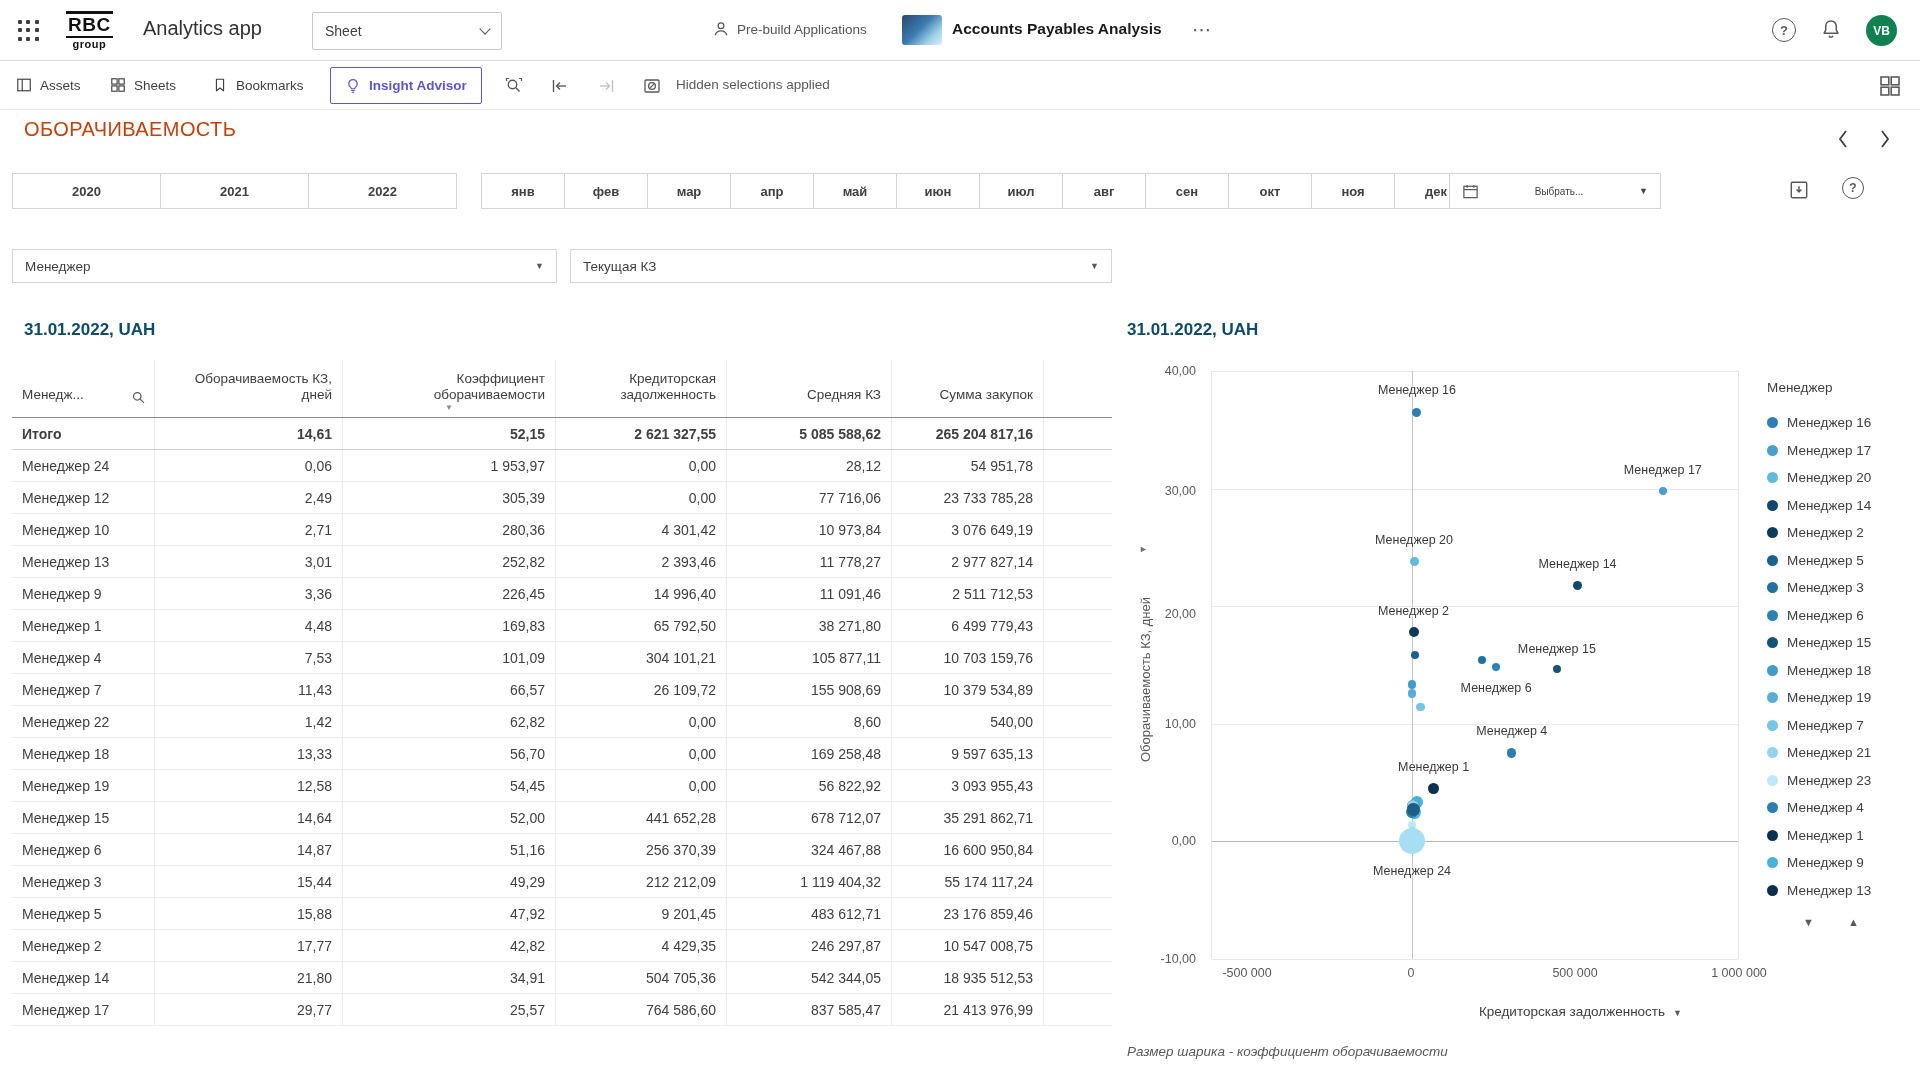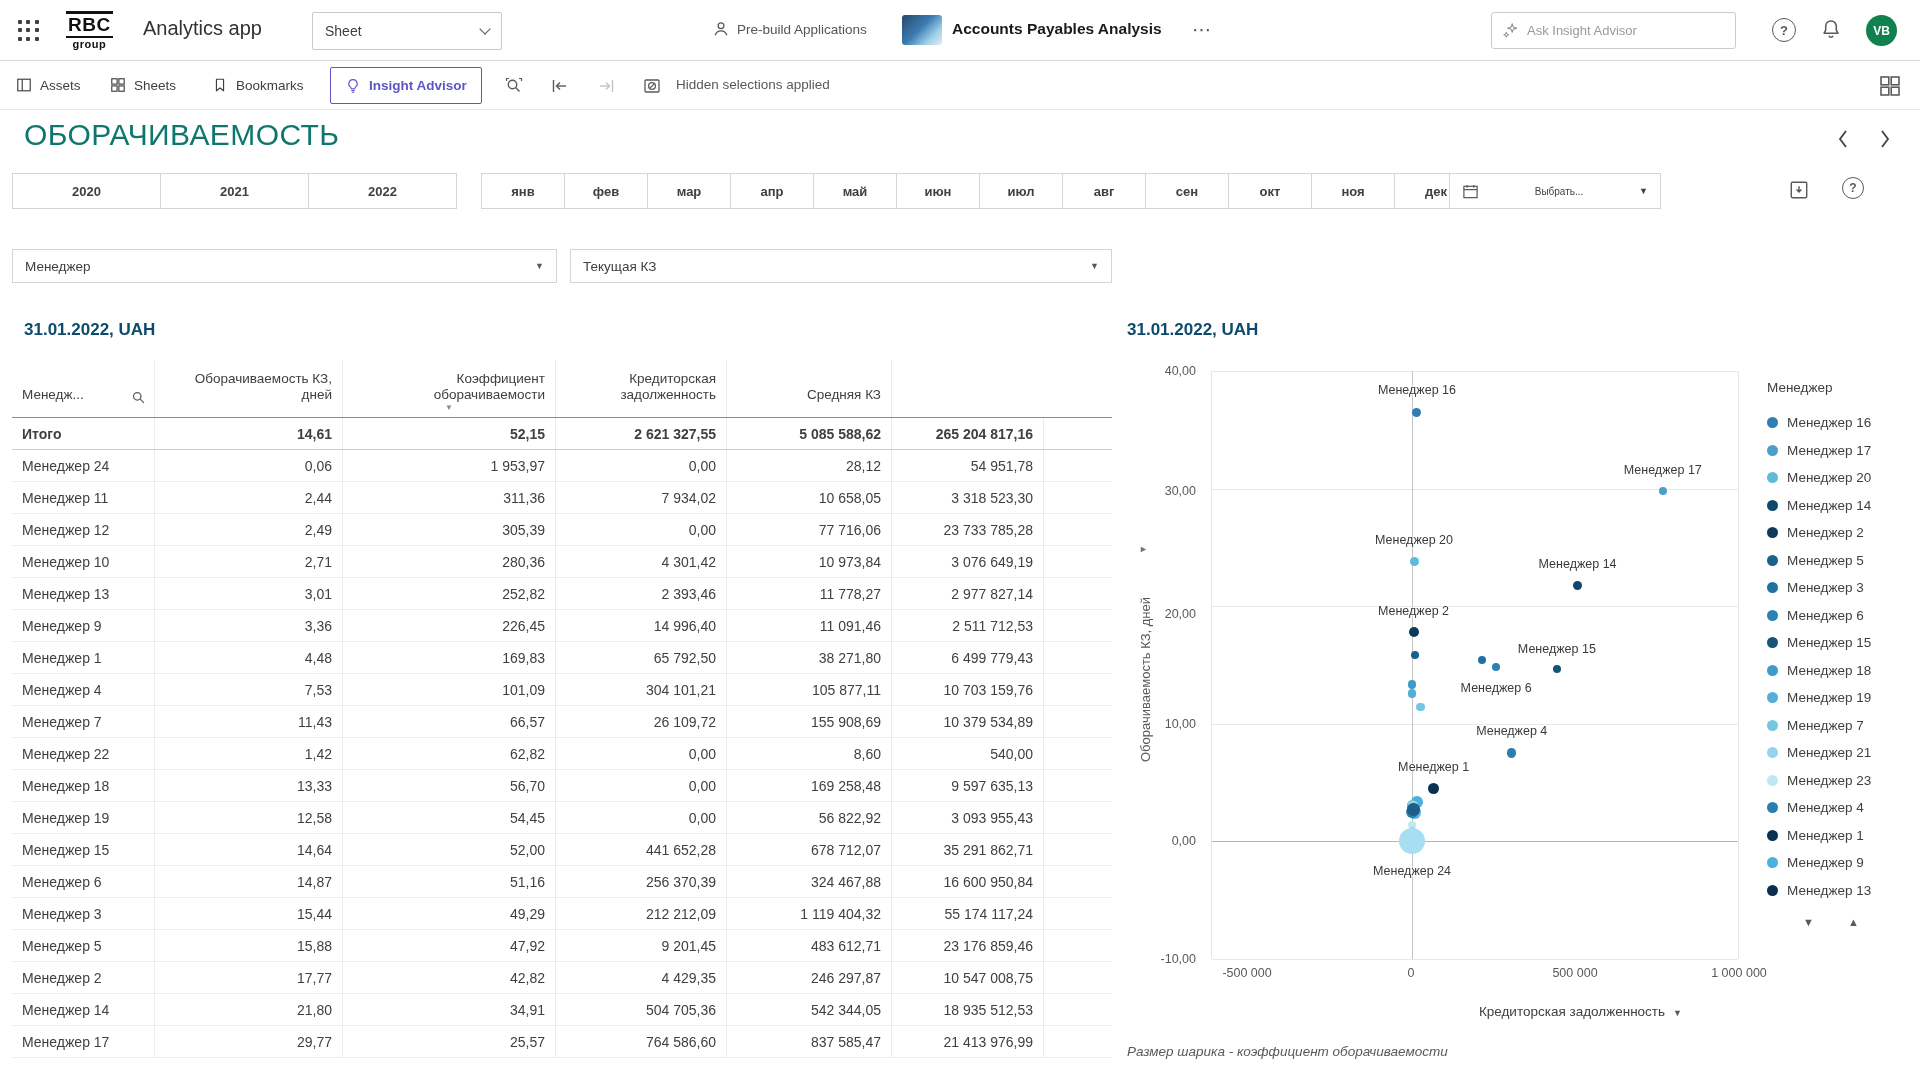--- a/index.html
+++ b/index.html
@@ -33,21 +33,21 @@
   .toolbar{position:absolute;left:0;top:61px;width:1920px;height:49px;border-bottom:1px solid #e6e6e6;background:#fff}
   .tb-tab{position:absolute;top:0;height:48px;display:flex;align-items:center;gap:8px;font-size:13.5px;color:#404040;cursor:pointer}
   .tb-tab svg{color:#404040}
   .ia-btn{position:absolute;left:330px;top:6px;height:37px;border:1px solid #5f55c9;border-radius:2px;display:flex;align-items:center;gap:8px;padding:0 14px;color:#5f55c9;font-size:13.5px;font-weight:600;cursor:pointer;background:#fff}
   .tb-icon{position:absolute;top:13px;width:24px;height:24px;color:#595959;cursor:pointer;display:flex;align-items:center;justify-content:center}
   .tb-icon.disabled{color:#c3c3c3;cursor:default}
   .hidden-sel{position:absolute;left:676px;top:16px;font-size:13.5px;color:#595959}
   .sheet-grid-icon{position:absolute;left:1878px;top:13px;width:24px;height:24px;color:#595959;cursor:pointer}
 
   
-  .sheet-title{position:absolute;left:24px;top:118px;font-size:30px;color:#0f766e;letter-spacing:.4px}
+  .sheet-title{position:absolute;left:24px;top:118px;font-size:20px;color:#c2410c;letter-spacing:.4px}
   .nav-chev{position:absolute;top:124px;width:30px;height:30px;display:flex;align-items:center;justify-content:center;color:#404040;cursor:pointer}
 
   
   .filter-row{position:absolute;left:12px;top:173px;height:36px;display:flex}
   .fgroup{display:flex}
   .fbtn{height:36px;border:1px solid #d4d4d4;background:#fff;font-family:"Liberation Sans",sans-serif;font-size:13px;font-weight:600;color:#404040;margin-left:-1px;cursor:pointer}
   .fbtn:first-child{margin-left:0}
   .year{width:149px}
   .month{width:84px}
   .cal-select{position:absolute;left:1449px;top:173px;width:212px;height:36px;border:1px solid #d4d4d4;display:flex;align-items:center;gap:10px;padding:0 12px;cursor:pointer;background:#fff}
@@ -135,27 +135,20 @@
           <circle cx="10" cy="6.5" r="3.2" fill="none" stroke="currentColor" stroke-width="1.4"></circle>
           <path d="M3.5 17c1-3.4 3.6-5 6.5-5s5.5 1.6 6.5 5" fill="none" stroke="currentColor" stroke-width="1.4"></path>
         </svg>
       <span>Pre-build Applications</span>
     </div>
 
     <div class="thumb"></div>
     <div class="doc-title">Accounts Payables Analysis</div>
     <div class="more-btn">⋯</div>
 
-    <div class="ask">
-      <svg width="17" height="17" viewBox="0 0 20 20">
-          <path d="M12 2l1.3 4 4 1.3-4 1.3L12 12l-1.3-3.4-4-1.3 4-1.3z" fill="none" stroke="#8a8a8a" stroke-width="1.2" stroke-linejoin="round"></path>
-          <path d="M5 12l.8 2.2L8 15l-2.2.8L5 18l-.8-2.2L2 15l2.2-.8z" fill="none" stroke="#8a8a8a" stroke-width="1.1" stroke-linejoin="round"></path>
-        </svg>
-      <input placeholder="Ask Insight Advisor" style="">
-    </div>
 
     <div class="help-circle">?</div>
     <div class="bell">
       <svg width="22" height="22" viewBox="0 0 20 20">
           <path d="M10 2.8c-3 0-4.8 2.2-4.8 4.8v3.4L3.7 13.8h12.6l-1.5-2.8V7.6c0-2.6-1.8-4.8-4.8-4.8z" fill="none" stroke="currentColor" stroke-width="1.4" stroke-linejoin="round"></path>
           <path d="M8.2 16.2a1.9 1.9 0 0 0 3.6 0" fill="none" stroke="currentColor" stroke-width="1.4"></path>
         </svg>
     </div>
     <div class="avatar">VB</div>
   </div>
@@ -314,48 +307,42 @@
       <div class="hc c2 num">
           <span>Коэффициент оборачиваемости</span>
           <span class="sort">▼</span>
         </div>
       <div class="hc c3 num">
           <span>Кредиторская задолженность</span>
         </div>
       <div class="hc c4 num">
           <span>Средняя КЗ</span>
         </div>
+      <div class="hc c5 num">
+          <span>Сумма закупок</span>
+        </div>
       <div class="hc gut"></div>
     </div>
     <div>
         <div class="trow total">
           <div class="tc c0">Итого</div>
           <div class="tc c1 num">14,61</div>
           <div class="tc c2 num">52,15</div>
           <div class="tc c3 num">2 621 327,55</div>
           <div class="tc c4 num">5 085 588,62</div>
           <div class="tc c5 num">265 204 817,16</div>
           <div class="tc gut"></div>
         </div>
         <div class="trow">
           <div class="tc c0">Менеджер 24</div>
           <div class="tc c1 num">0,06</div>
           <div class="tc c2 num">1 953,97</div>
           <div class="tc c3 num">0,00</div>
           <div class="tc c4 num">28,12</div>
           <div class="tc c5 num">54 951,78</div>
-          <div class="tc gut"></div>
-        </div>
-        <div class="trow">
-          <div class="tc c0">Менеджер 11</div>
-          <div class="tc c1 num">2,44</div>
-          <div class="tc c2 num">311,36</div>
-          <div class="tc c3 num">7 934,02</div>
-          <div class="tc c4 num">10 658,05</div>
-          <div class="tc c5 num">3 318 523,30</div>
           <div class="tc gut"></div>
         </div>
         <div class="trow">
           <div class="tc c0">Менеджер 12</div>
           <div class="tc c1 num">2,49</div>
           <div class="tc c2 num">305,39</div>
           <div class="tc c3 num">0,00</div>
           <div class="tc c4 num">77 716,06</div>
           <div class="tc c5 num">23 733 785,28</div>
           <div class="tc gut"></div>

